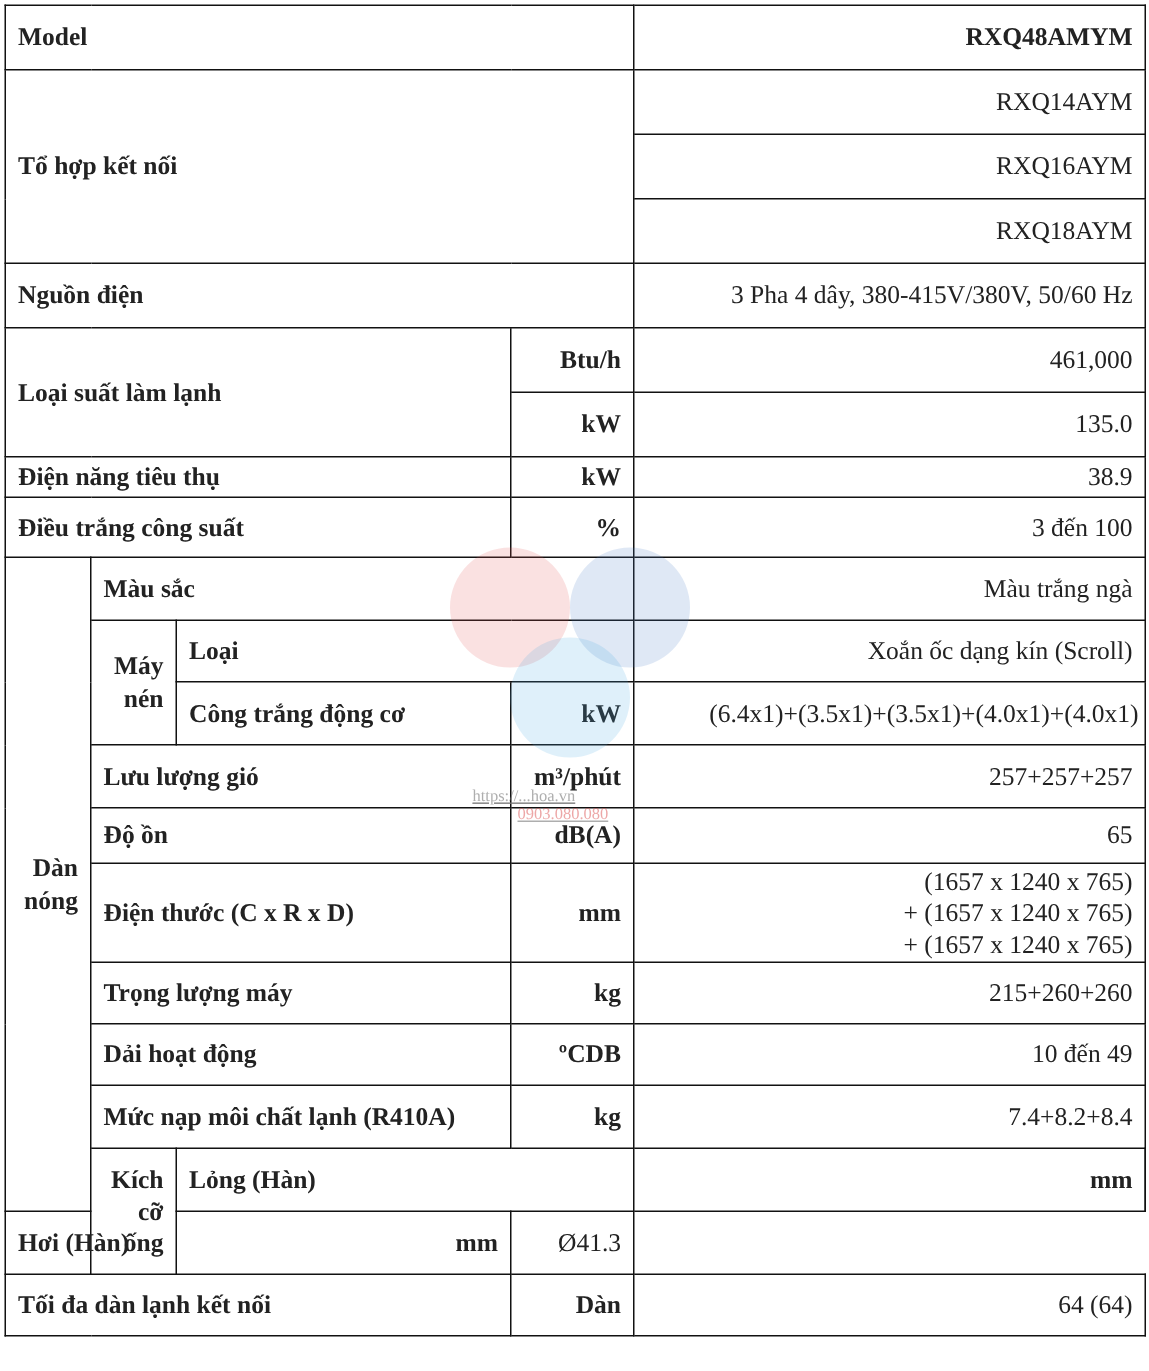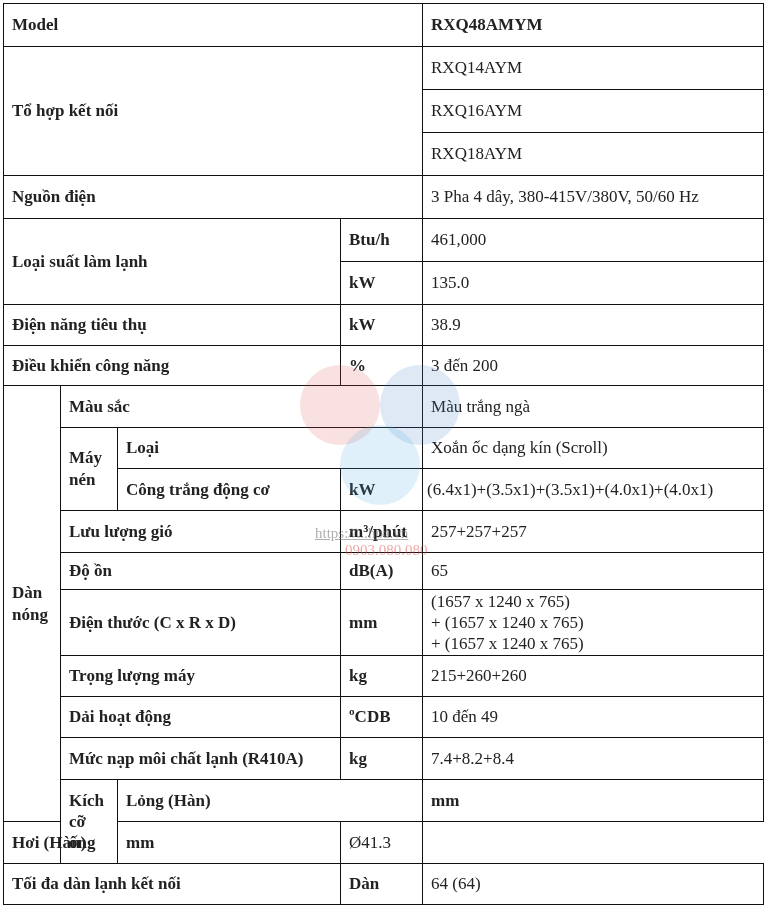--- a/index.html
+++ b/index.html
@@ -1,20 +1,20 @@
 <!DOCTYPE html>
 <html><head>
 <meta charset="utf-8">
 <style>
   html,body{margin:0;padding:0;background:#fff;}
   body{width:766px;height:914px;position:relative;font-family:"Liberation Serif","DejaVu Serif",serif;color:#222;overflow:hidden;}
   table{position:absolute;left:3px;top:3px;border-collapse:collapse;width:760px;table-layout:fixed;padding-left:12px;}
   td{border:1.5px solid #111;font-size:17px;padding:0 8px;vertical-align:middle;}
   .b{font-weight:bold;}
-  .c{text-align:left;}
+  .c{text-align:right;}
   .n{font-weight:bold;}
   .wm{position:absolute;pointer-events:none;}
 </style>
 </head>
 <body>
 
 <table>
   <colgroup>
       <col style="width:57px">
       <col style="width:57px">
@@ -43,29 +43,29 @@
   </tr>
   <tr style="height:43px">
     <td colspan="3" rowspan="2" class="b">Loại suất làm lạnh</td>
     <td class="b c">Btu/h</td>
     <td class="c">461,000</td>
   </tr>
   <tr style="height:43px">
     <td class="b c">kW</td>
     <td class="c">135.0</td>
   </tr>
-  <tr style="height:41px">
+  <tr style="height:27px">
     <td colspan="3" class="b">Điện năng tiêu thụ</td>
     <td class="b c">kW</td>
     <td class="c">38.9</td>
   </tr>
   <tr style="height:40px">
-    <td colspan="3" class="b">Điều khiển công năng</td>
+    <td colspan="3" class="b">Điều trắng công suất</td>
     <td class="b c">%</td>
-    <td class="c">3 đến 200</td>
+    <td class="c">3 đến 100</td>
   </tr>
   <tr style="height:42px">
     <td rowspan="10" class="b c" style="vertical-align:middle;line-height:22px"><span>Dàn</span><br><span>nóng</span></td>
     <td colspan="3" class="b">Màu sắc</td>
     <td class="c">Màu trắng ngà</td>
   </tr>
   <tr style="height:41px">
     <td rowspan="2" class="b c" style="line-height:22px"><span>Máy</span><br><span>nén</span></td>
     <td colspan="2" class="b">Loại</td>
     <td class="c">Xoắn ốc dạng kín (Scroll)</td>
@@ -122,16 +122,16 @@
     <td class="c">64 (64)</td>
   </tr>
 </tbody>
   </table>
 
 <div class="wm" style="left:300px;top:365px;width:170px;height:150px;">
   <div style="position:absolute;left:0;top:0;width:80px;height:80px;border-radius:50%;background:rgba(230,90,90,0.18);"></div>
   <div style="position:absolute;left:80px;top:0;width:80px;height:80px;border-radius:50%;background:rgba(80,130,200,0.18);"></div>
   <div style="position:absolute;left:40px;top:60px;width:80px;height:80px;border-radius:50%;background:rgba(80,170,230,0.18);"></div>
 </div>
-<div class="wm" style="left:315px;top:525px;font-size:15px;color:rgba(120,120,120,0.6);">
+<div class="wm" style="left:315px;top:525px;font-size:11px;color:rgba(120,120,120,0.6);text-decoration:underline;">
   <div style="text-decoration:underline">https://...hoa.vn</div>
   <div style="color:rgba(220,80,80,0.5);padding-left:30px">0903.080.080</div>
 </div>
 
 </body></html>

